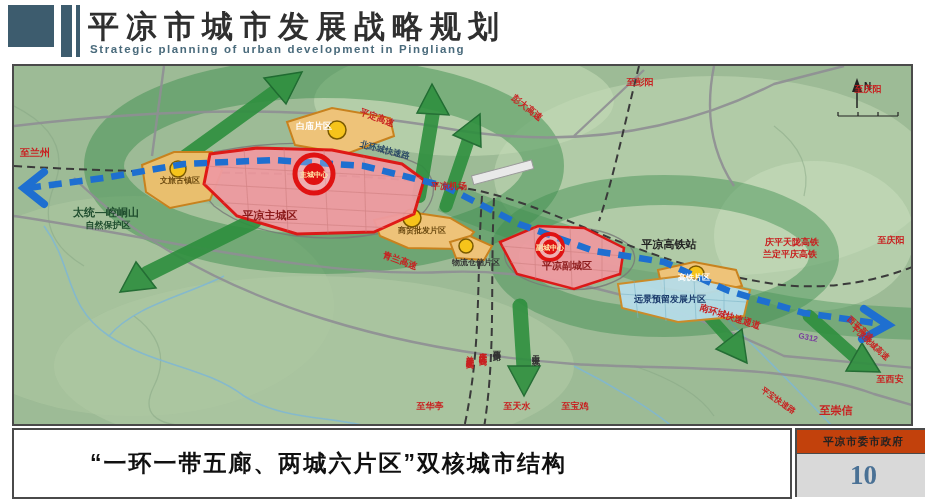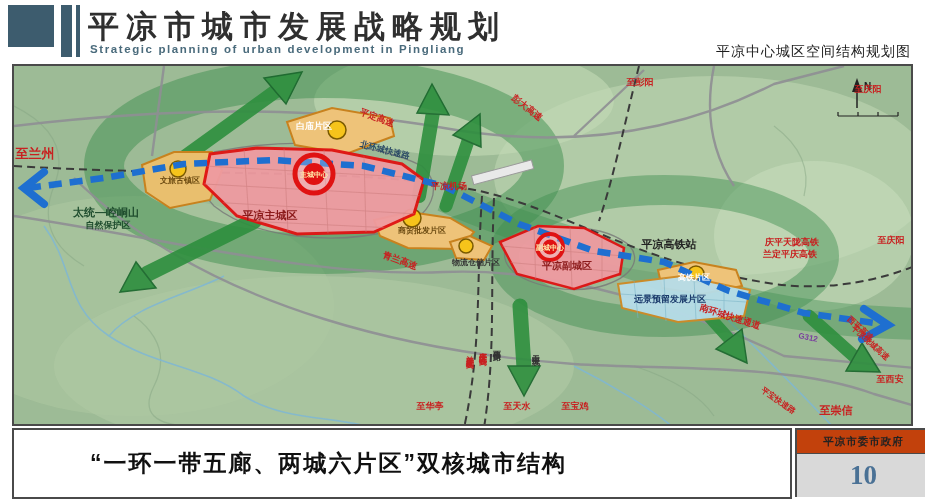--- a/index.html
+++ b/index.html
@@ -33,21 +33,20 @@
 <body>
 
 <div id="page">
 
   <div id="header">
     <div class="hdr-square"></div>
     <div class="hdr-bar1"></div>
     <div class="hdr-bar2"></div>
     <div class="hdr-title">平凉市城市发展战略规划</div>
     <div class="hdr-sub">Strategic planning of urban development in Pingliang</div>
-    <div class="hdr-caption">平凉中心城区空间结构规划图</div>
   </div>
 
   <div id="map">
     <svg width="901" height="362" viewBox="0 0 901 362">
       <defs>
         <clipPath id="clipMain">
             <polygon points="196,88 243,82 318,84 388,98 410,114 400,148 360,166 283,168 223,150 190,118"></polygon>
           </clipPath>
         <clipPath id="clipSub">
             <polygon points="486,176 524,160 570,162 610,182 606,208 560,223 503,208"></polygon>
@@ -198,21 +197,21 @@
           <line x1="824" y1="46" x2="824" y2="50"></line>
             <line x1="844" y1="46" x2="844" y2="50"></line>
           <line x1="864" y1="46" x2="864" y2="50"></line>
             <line x1="884" y1="46" x2="884" y2="50"></line>
         </g>
       </g>
       <text x="850" y="24" font-size="10" font-weight="bold" fill="#222">N</text>
     </svg>
 
     <div id="map-labels">
-        <div class="map-label" style="left: 21px; top: 87px; font-size: 13px; color: rgb(200, 32, 32);">至兰州</div>
+        <div class="map-label" style="left: 21px; top: 87px; font-size: 10px; color: rgb(200, 32, 32);">至兰州</div>
         <div class="map-label" style="left: 363px; top: 52px; font-size: 9px; color: rgb(200, 32, 32); transform: translate(-50%, -50%) rotate(20deg);">平定高速</div>
         <div class="map-label" style="left: 513px; top: 42px; font-size: 9px; color: rgb(200, 32, 32); transform: translate(-50%, -50%) rotate(38deg);">彭大高速</div>
         <div class="map-label" style="left: 626px; top: 16px; font-size: 9px; color: rgb(200, 32, 32);">至彭阳</div>
         <div class="map-label" style="left: 854px; top: 23px; font-size: 9px; color: rgb(200, 32, 32);">至庆阳</div>
         <div class="map-label" style="left: 371px; top: 84px; font-size: 8.5px; color: rgb(43, 74, 102); transform: translate(-50%, -50%) rotate(14deg);">北环城快速路</div>
         <div class="map-label" style="left: 435px; top: 120px; font-size: 9px; color: rgb(200, 32, 32);">平凉机场</div>
         <div class="map-label" style="left: 300px; top: 60px; font-size: 9px; color: rgb(255, 255, 255);">白庙片区</div>
         <div class="map-label" style="left: 256px; top: 117px; font-size: 11px; color: rgb(139, 26, 26); margin-top: 32px;">平凉主城区</div>
         <div class="map-label" style="left: 300px; top: 108px; font-size: 7px; color: rgb(255, 233, 168);">主城中心</div>
         <div class="map-label" style="left: 166px; top: 115px; font-size: 8px; color: rgb(107, 74, 16);">文旅古镇区</div>

